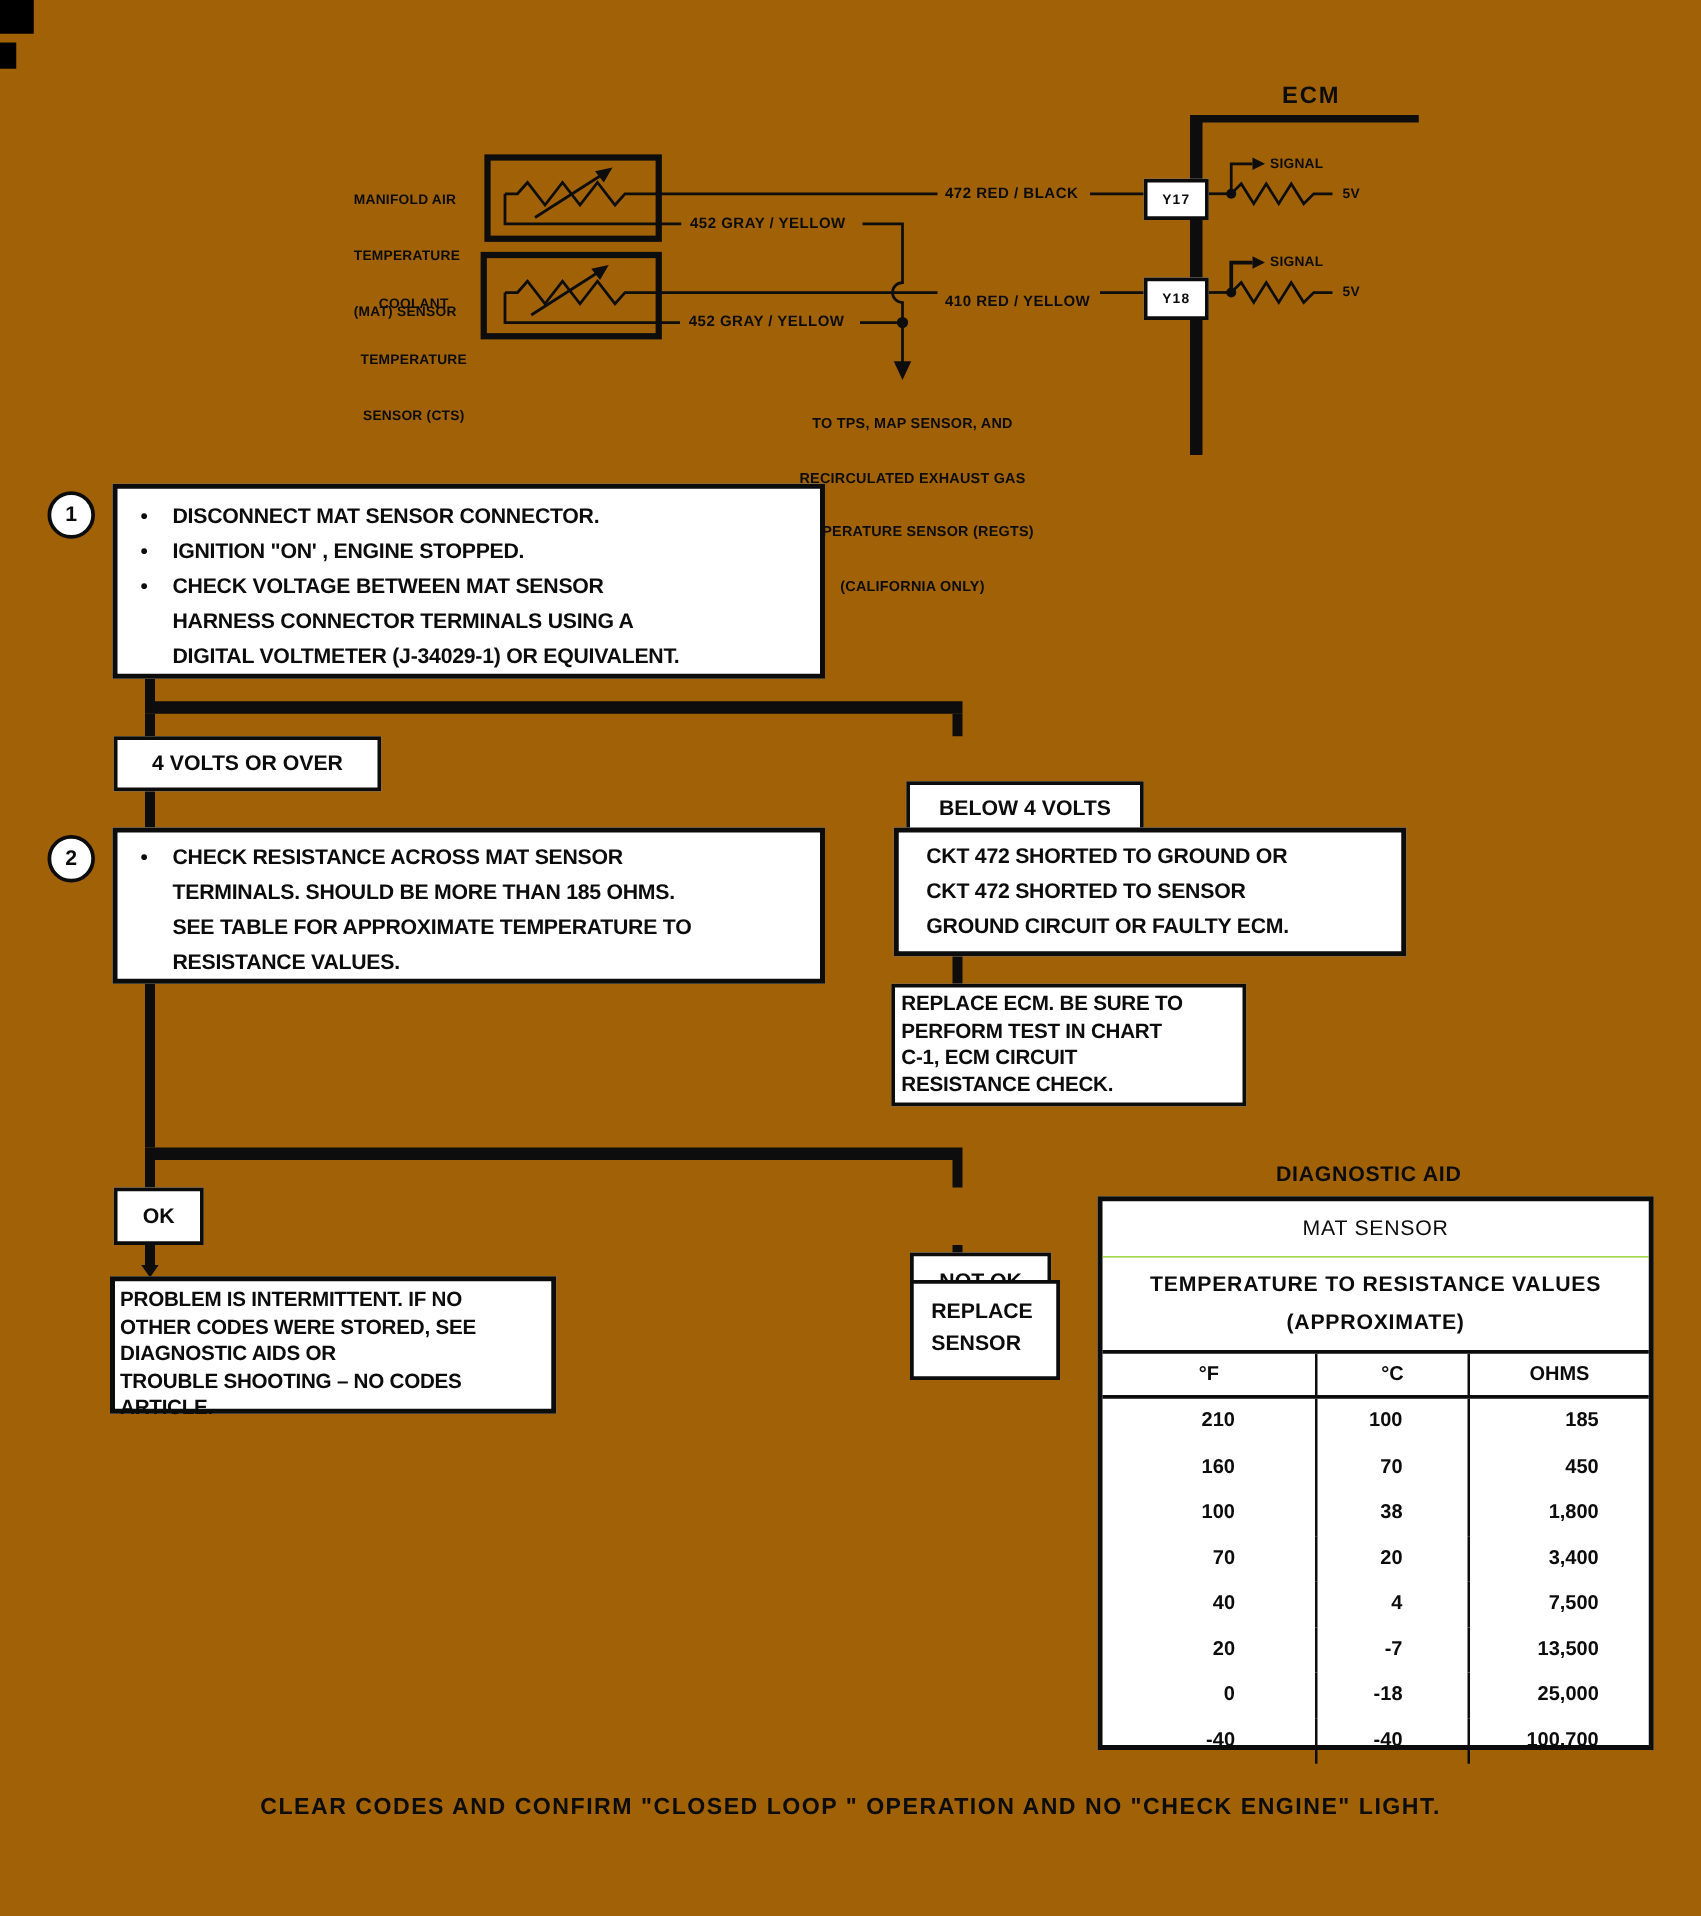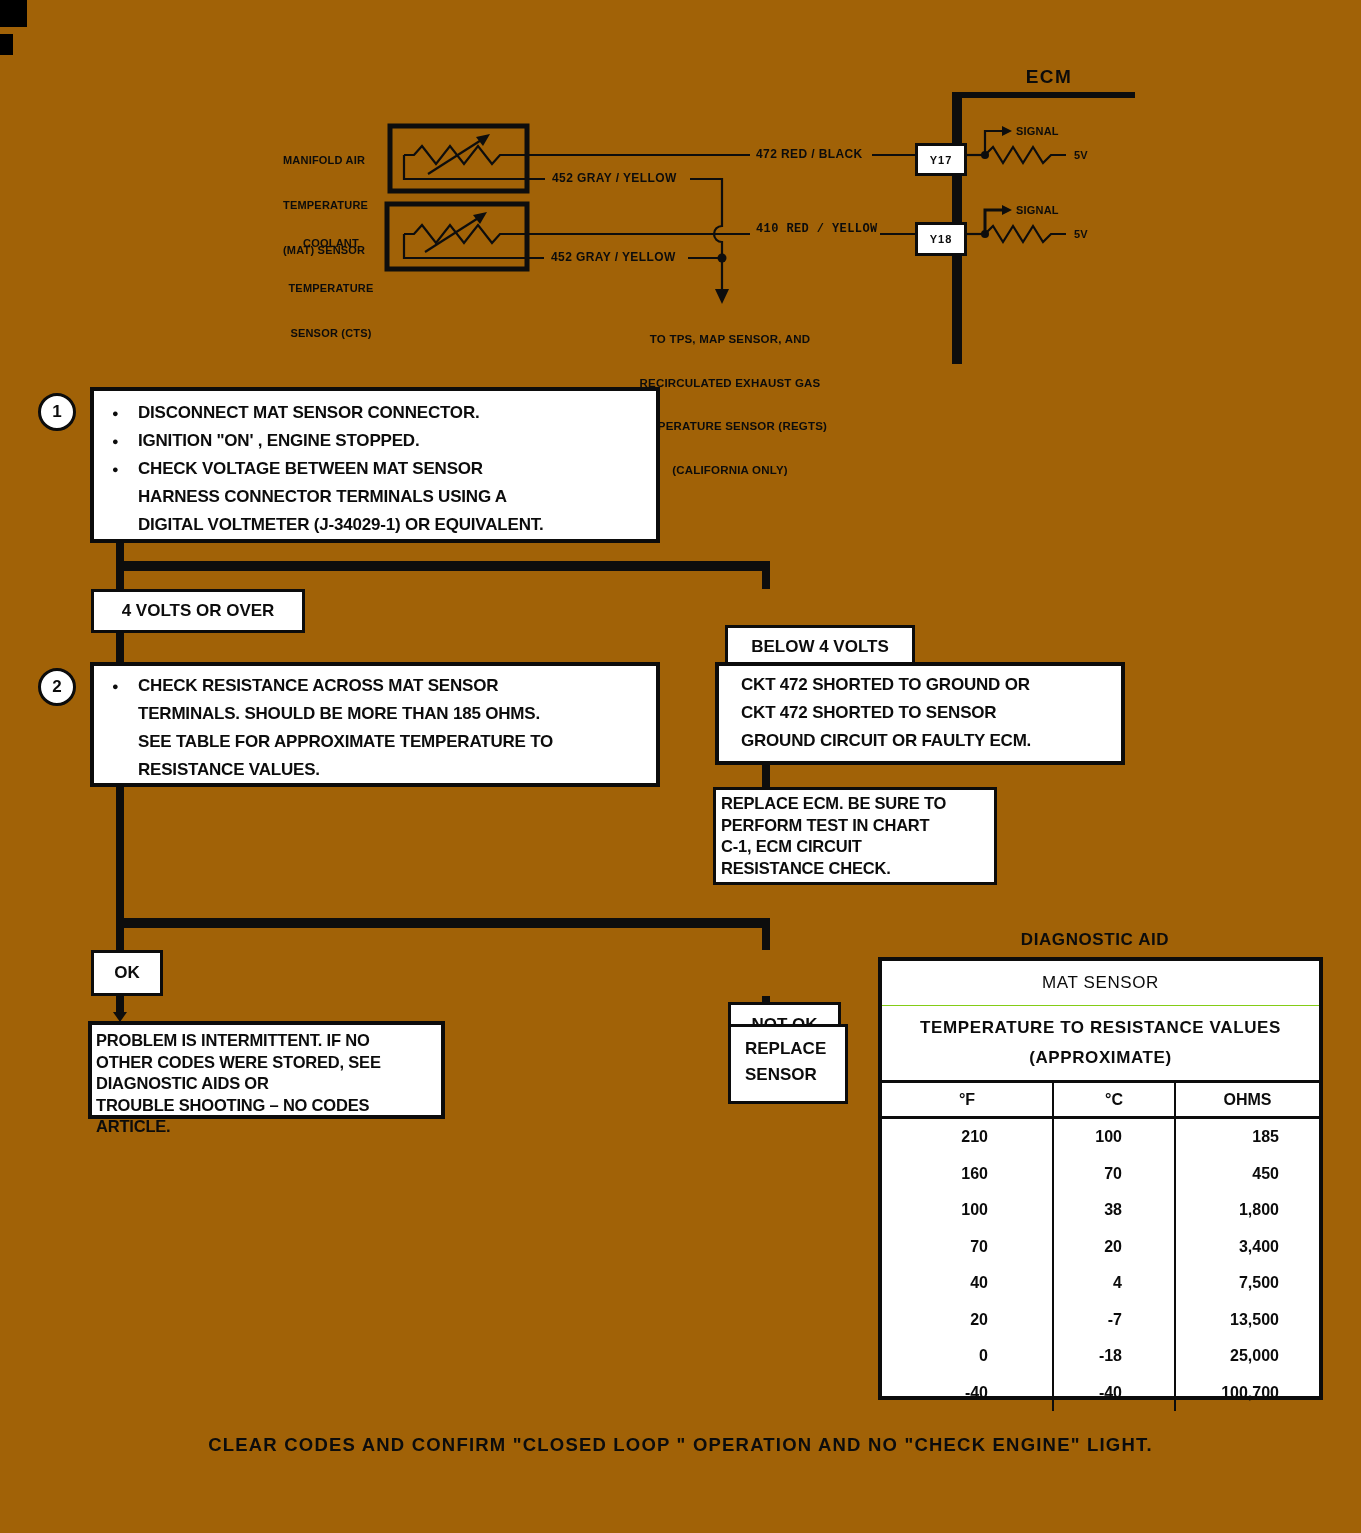--- a/index.html
+++ b/index.html
@@ -125,21 +125,21 @@
   </div>
 
   <div class="abs smalllabel" style="left:283px;top:206px;width:96px;text-align:center;">
     <div>COOLANT</div>
     <div>TEMPERATURE</div>
     <div>SENSOR (CTS)</div>
   </div>
 
   <div class="abs wirelabel" style="left:756px;top:147px;">472 RED / BLACK</div>
   <div class="abs wirelabel" style="left:552px;top:171px;">452 GRAY / YELLOW</div>
-  <div class="abs wirelabel" style="left:756px;top:222px;font-family:Liberation Mono, monospace;">410 RED / YELLOW</div>
+  <div class="abs wirelabel" style="left:756px;top:234px;">410 RED / YELLOW</div>
   <div class="abs wirelabel" style="left:551px;top:250px;">452 GRAY / YELLOW</div>
 
   <div class="abs ybox" style="left:915px;top:143px;width:46px;height:27px;">Y17</div>
   <div class="abs ybox" style="left:915px;top:222px;width:46px;height:28px;">Y18</div>
 
   <div class="abs smalllabel" style="left:1016px;top:124px;">SIGNAL</div>
   <div class="abs smalllabel" style="left:1016px;top:203px;">SIGNAL</div>
   <div class="abs smalllabel" style="left:1074px;top:148px;">5V</div>
   <div class="abs smalllabel" style="left:1074px;top:227px;">5V</div>
 
@@ -214,21 +214,21 @@
       <div>REPLACE ECM. BE SURE TO</div>
       <div>PERFORM TEST IN CHART</div>
       <div>C-1, ECM CIRCUIT</div>
       <div>RESISTANCE CHECK.</div>
     </div>
   </div>
 
   <div class="abs fbox3 ctr" style="left:91px;top:950px;width:72px;height:46px;font-size:17px;">OK</div>
   <div class="abs fbox3 ctr" style="left:728px;top:1002px;width:113px;height:46px;font-size:17px;">NOT OK</div>
 
-  <div class="abs fbox" style="left:88px;top:1021px;width:357px;height:98px;padding:5px 0 0 4px;">
+  <div class="abs fbox" style="left:88px;top:1021px;width:357px;height:110px;padding:5px 0 0 4px;">
     <div style="font-size:16.5px;font-weight:700;line-height:21.5px;letter-spacing:-0.2px;white-space:nowrap;">
       <div>PROBLEM IS INTERMITTENT. IF NO</div>
       <div>OTHER CODES WERE STORED, SEE</div>
       <div>DIAGNOSTIC AIDS OR</div>
       <div>TROUBLE SHOOTING  –  NO CODES</div>
       <div>ARTICLE.</div>
     </div>
   </div>
 
   <div class="abs fbox3" style="left:728px;top:1024px;width:120px;height:80px;padding:9px 0 0 14px;">

